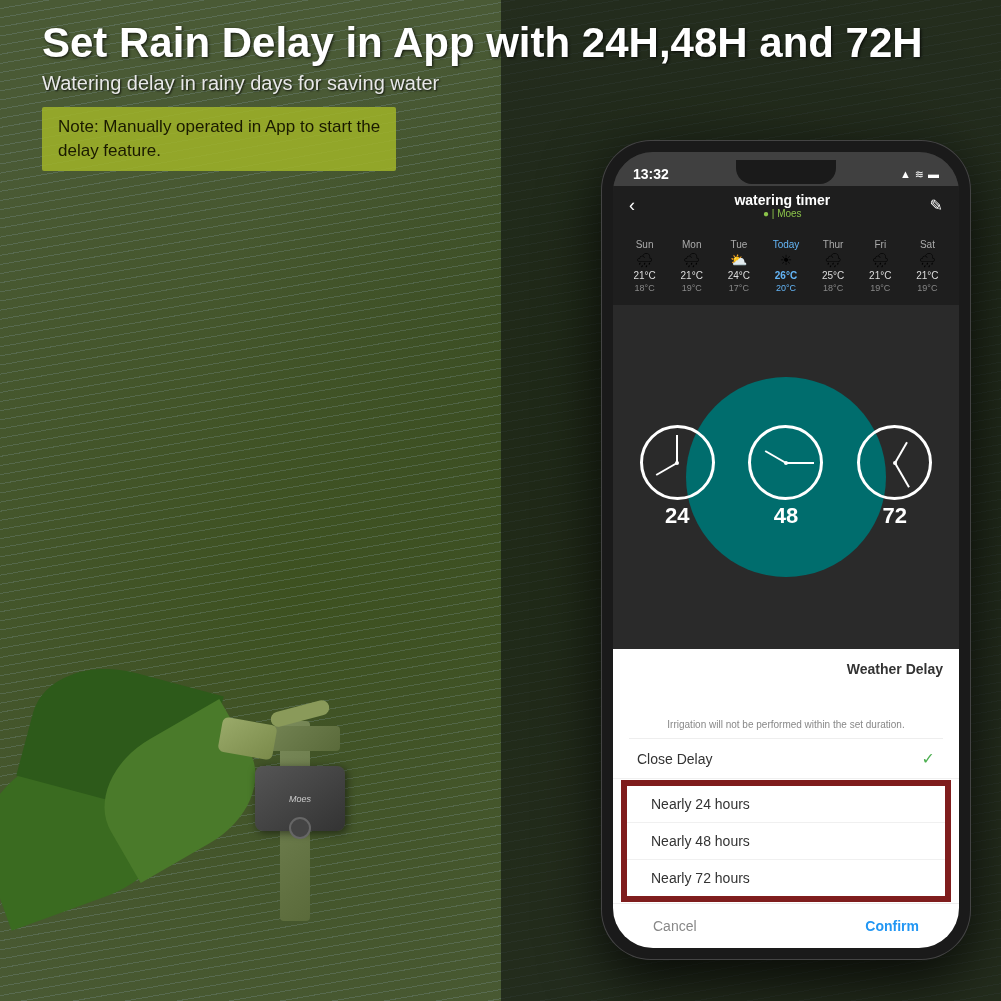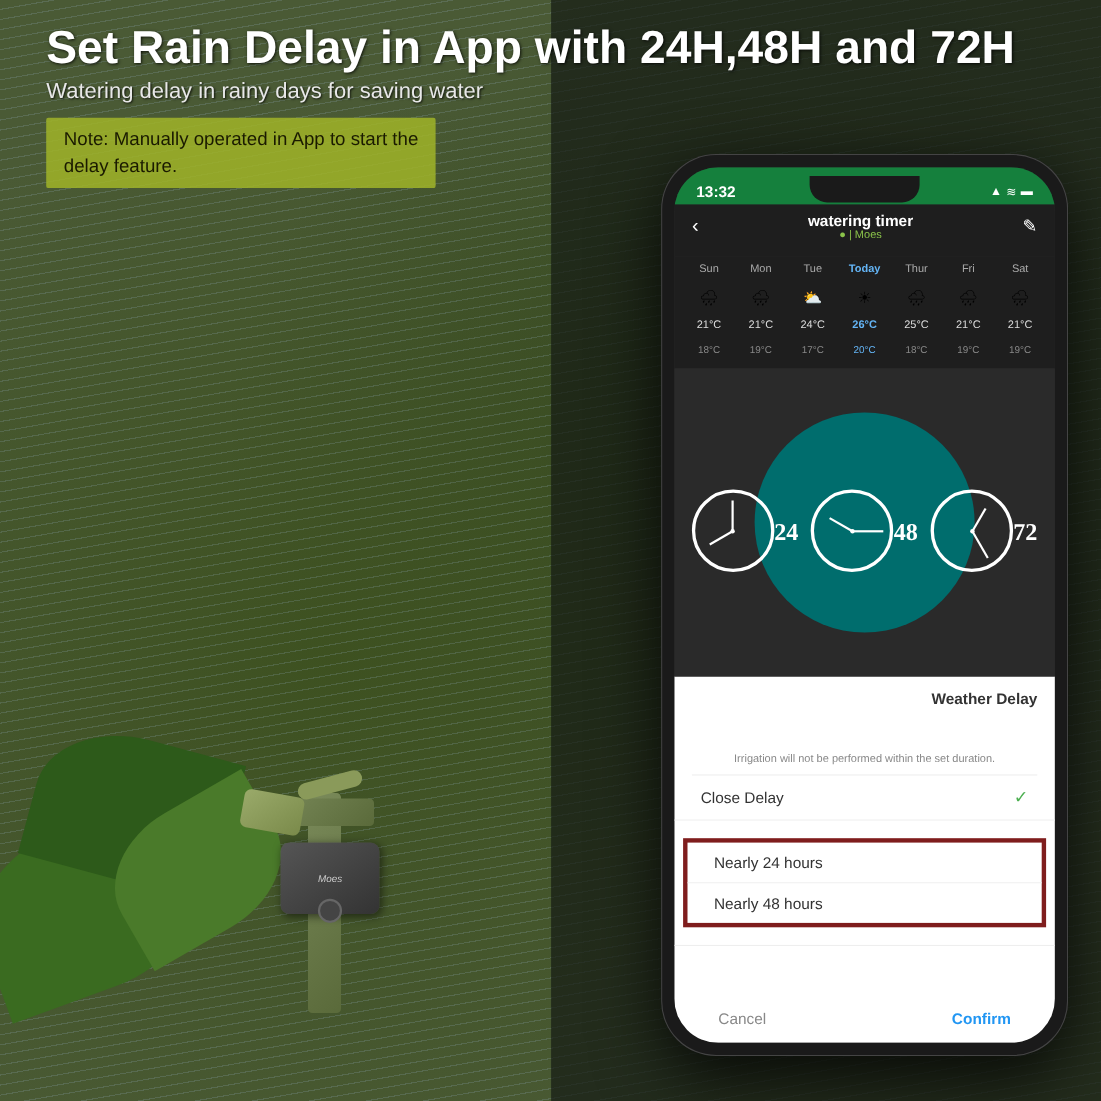--- a/index.html
+++ b/index.html
@@ -124,21 +124,21 @@
       display: flex;
       flex-direction: column;
     }
 
     
     .status-bar {
       display: flex;
       justify-content: space-between;
       align-items: center;
       padding: 8px 20px 4px;
-      background: #15803d;
+      background: #404040;
       font-size: 12px;
       color: white;
       flex-shrink: 0;
     }
 
     .status-time {
       font-weight: bold;
       font-size: 14px;
     }
 
@@ -203,31 +203,31 @@
       display: flex;
       justify-content: space-between;
       margin-bottom: 6px;
     }
 
     .day-col {
       display: flex;
       flex-direction: column;
       align-items: center;
       flex: 1;
-      gap: 12px;
+      gap: 2px;
     }
 
     .day-label {
       font-size: 10px;
       color: #aaa;
     }
 
     .day-today {
       color: #64B5F6;
-      font-weight: bold;
+      font-weight: normal;
     }
 
     .weather-icon-small {
       font-size: 14px;
     }
 
     .temp-high {
       font-size: 10px;
       color: #ddd;
     }
@@ -268,24 +268,23 @@
       display: flex;
       justify-content: space-around;
       align-items: center;
       width: 100%;
       position: relative;
       z-index: 1;
     }
 
     .clock-item {
       display: flex;
-      flex-direction: row;
+      flex-direction: column;
       align-items: center;
       color: white;
-      font-family: Liberation Serif, serif;
     }
 
     .clock-face {
       width: 75px;
       height: 75px;
       border: 3px solid white;
       border-radius: 50%;
       display: flex;
       align-items: center;
       justify-content: center;
@@ -419,21 +418,20 @@
       border-top: 1px solid #eee;
     }
 
     .sheet-btn {
       font-size: 14px;
       color: #888;
       background: none;
       border: none;
       cursor: pointer;
       padding: 4px 10px;
-      margin-top: 44px;
     }
 
     .sheet-btn.confirm {
       color: #2196F3;
       font-weight: bold;
     }
 
     
     .garden-bg {
       position: absolute;
@@ -713,26 +711,29 @@
       <div class="bottom-sheet">
         <div class="sheet-title">Weather Delay</div>
         <div class="sheet-subtitle">Irrigation will not be performed within the set duration.</div>
         <div class="sheet-divider"></div>
 
         <div class="close-delay-row">
           <span class="option-label">Close Delay</span>
           <span class="check-icon">✓</span>
         </div>
 
-        <div class="options-box" style="border: 4px solid #7f1d1d; margin: 16px 8px;">
+        <div class="options-box" style="border: 6px solid #7f1d1d; margin: 1px 8px;">
           <div class="option-row">
             <span class="option-label">Nearly 24 hours</span>
           </div>
           <div class="option-row">
             <span class="option-label">Nearly 48 hours</span>
+          </div>
+          <div class="option-row" style="border-bottom: none;">
+            <span class="option-label">Nearly 72 hours</span>
           </div>
         </div>
 
         <div class="sheet-actions">
           <button class="sheet-btn">Cancel</button>
           <button class="sheet-btn confirm">Confirm</button>
         </div>
       </div>
 
     </div>

